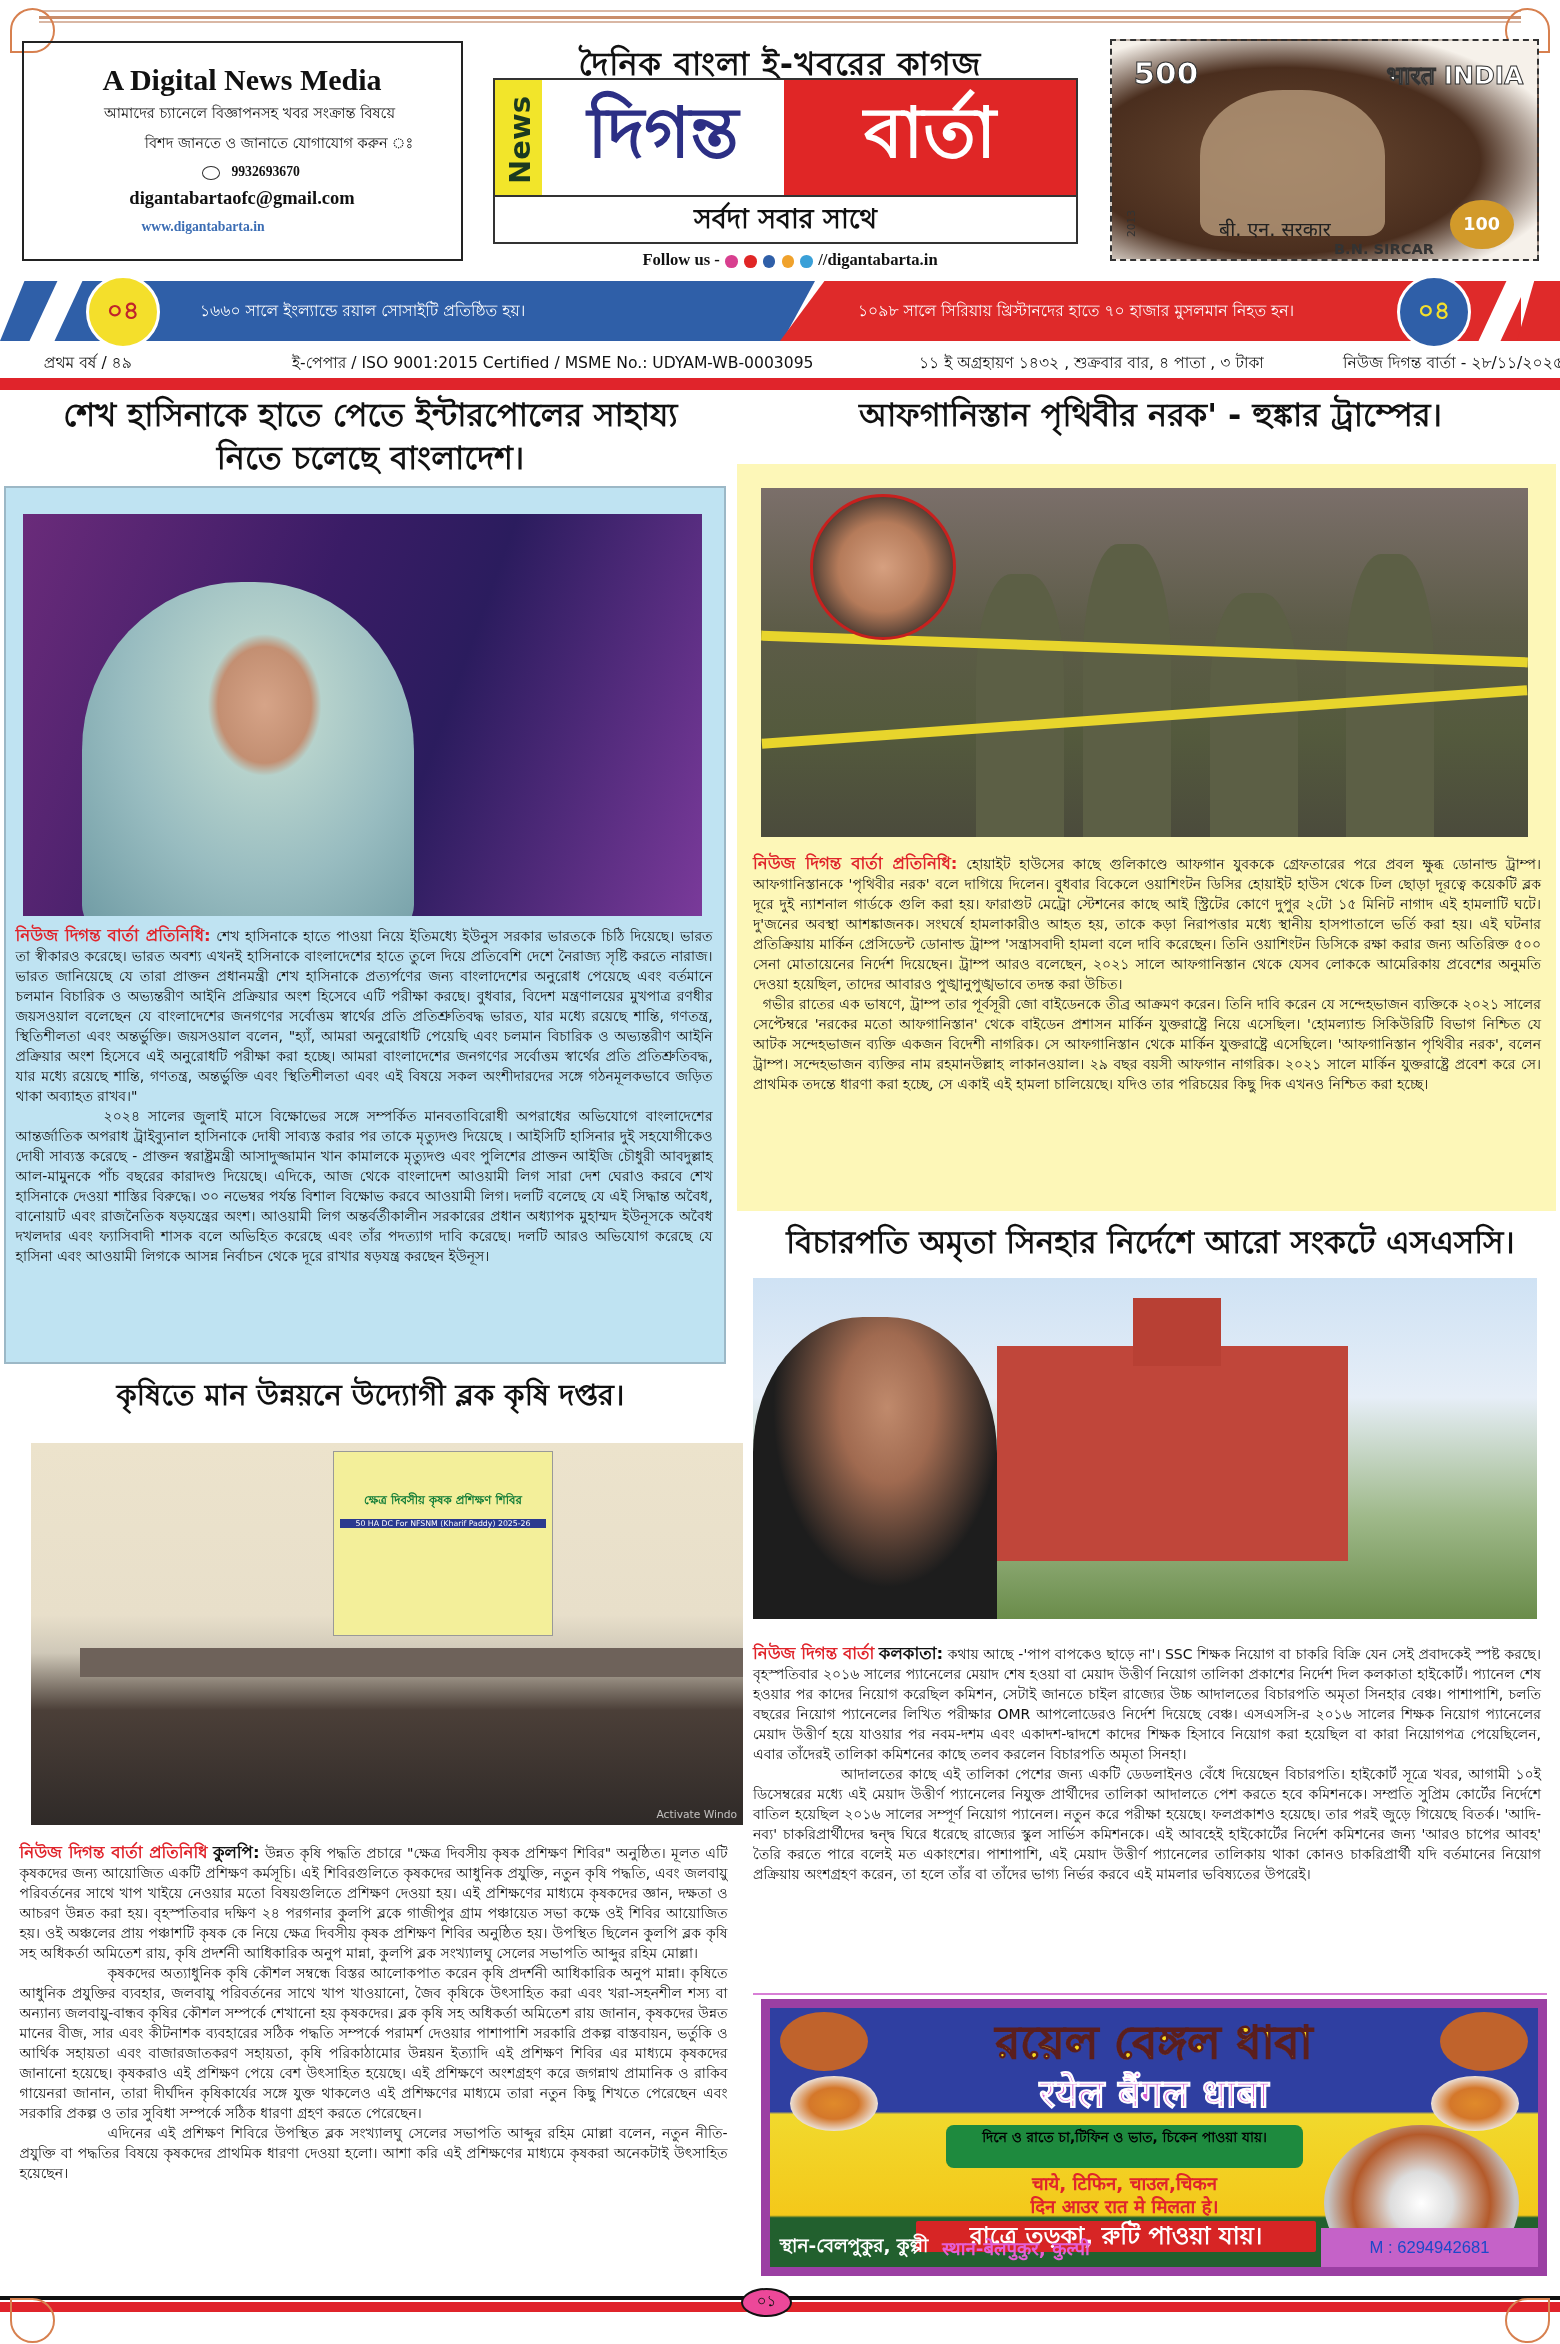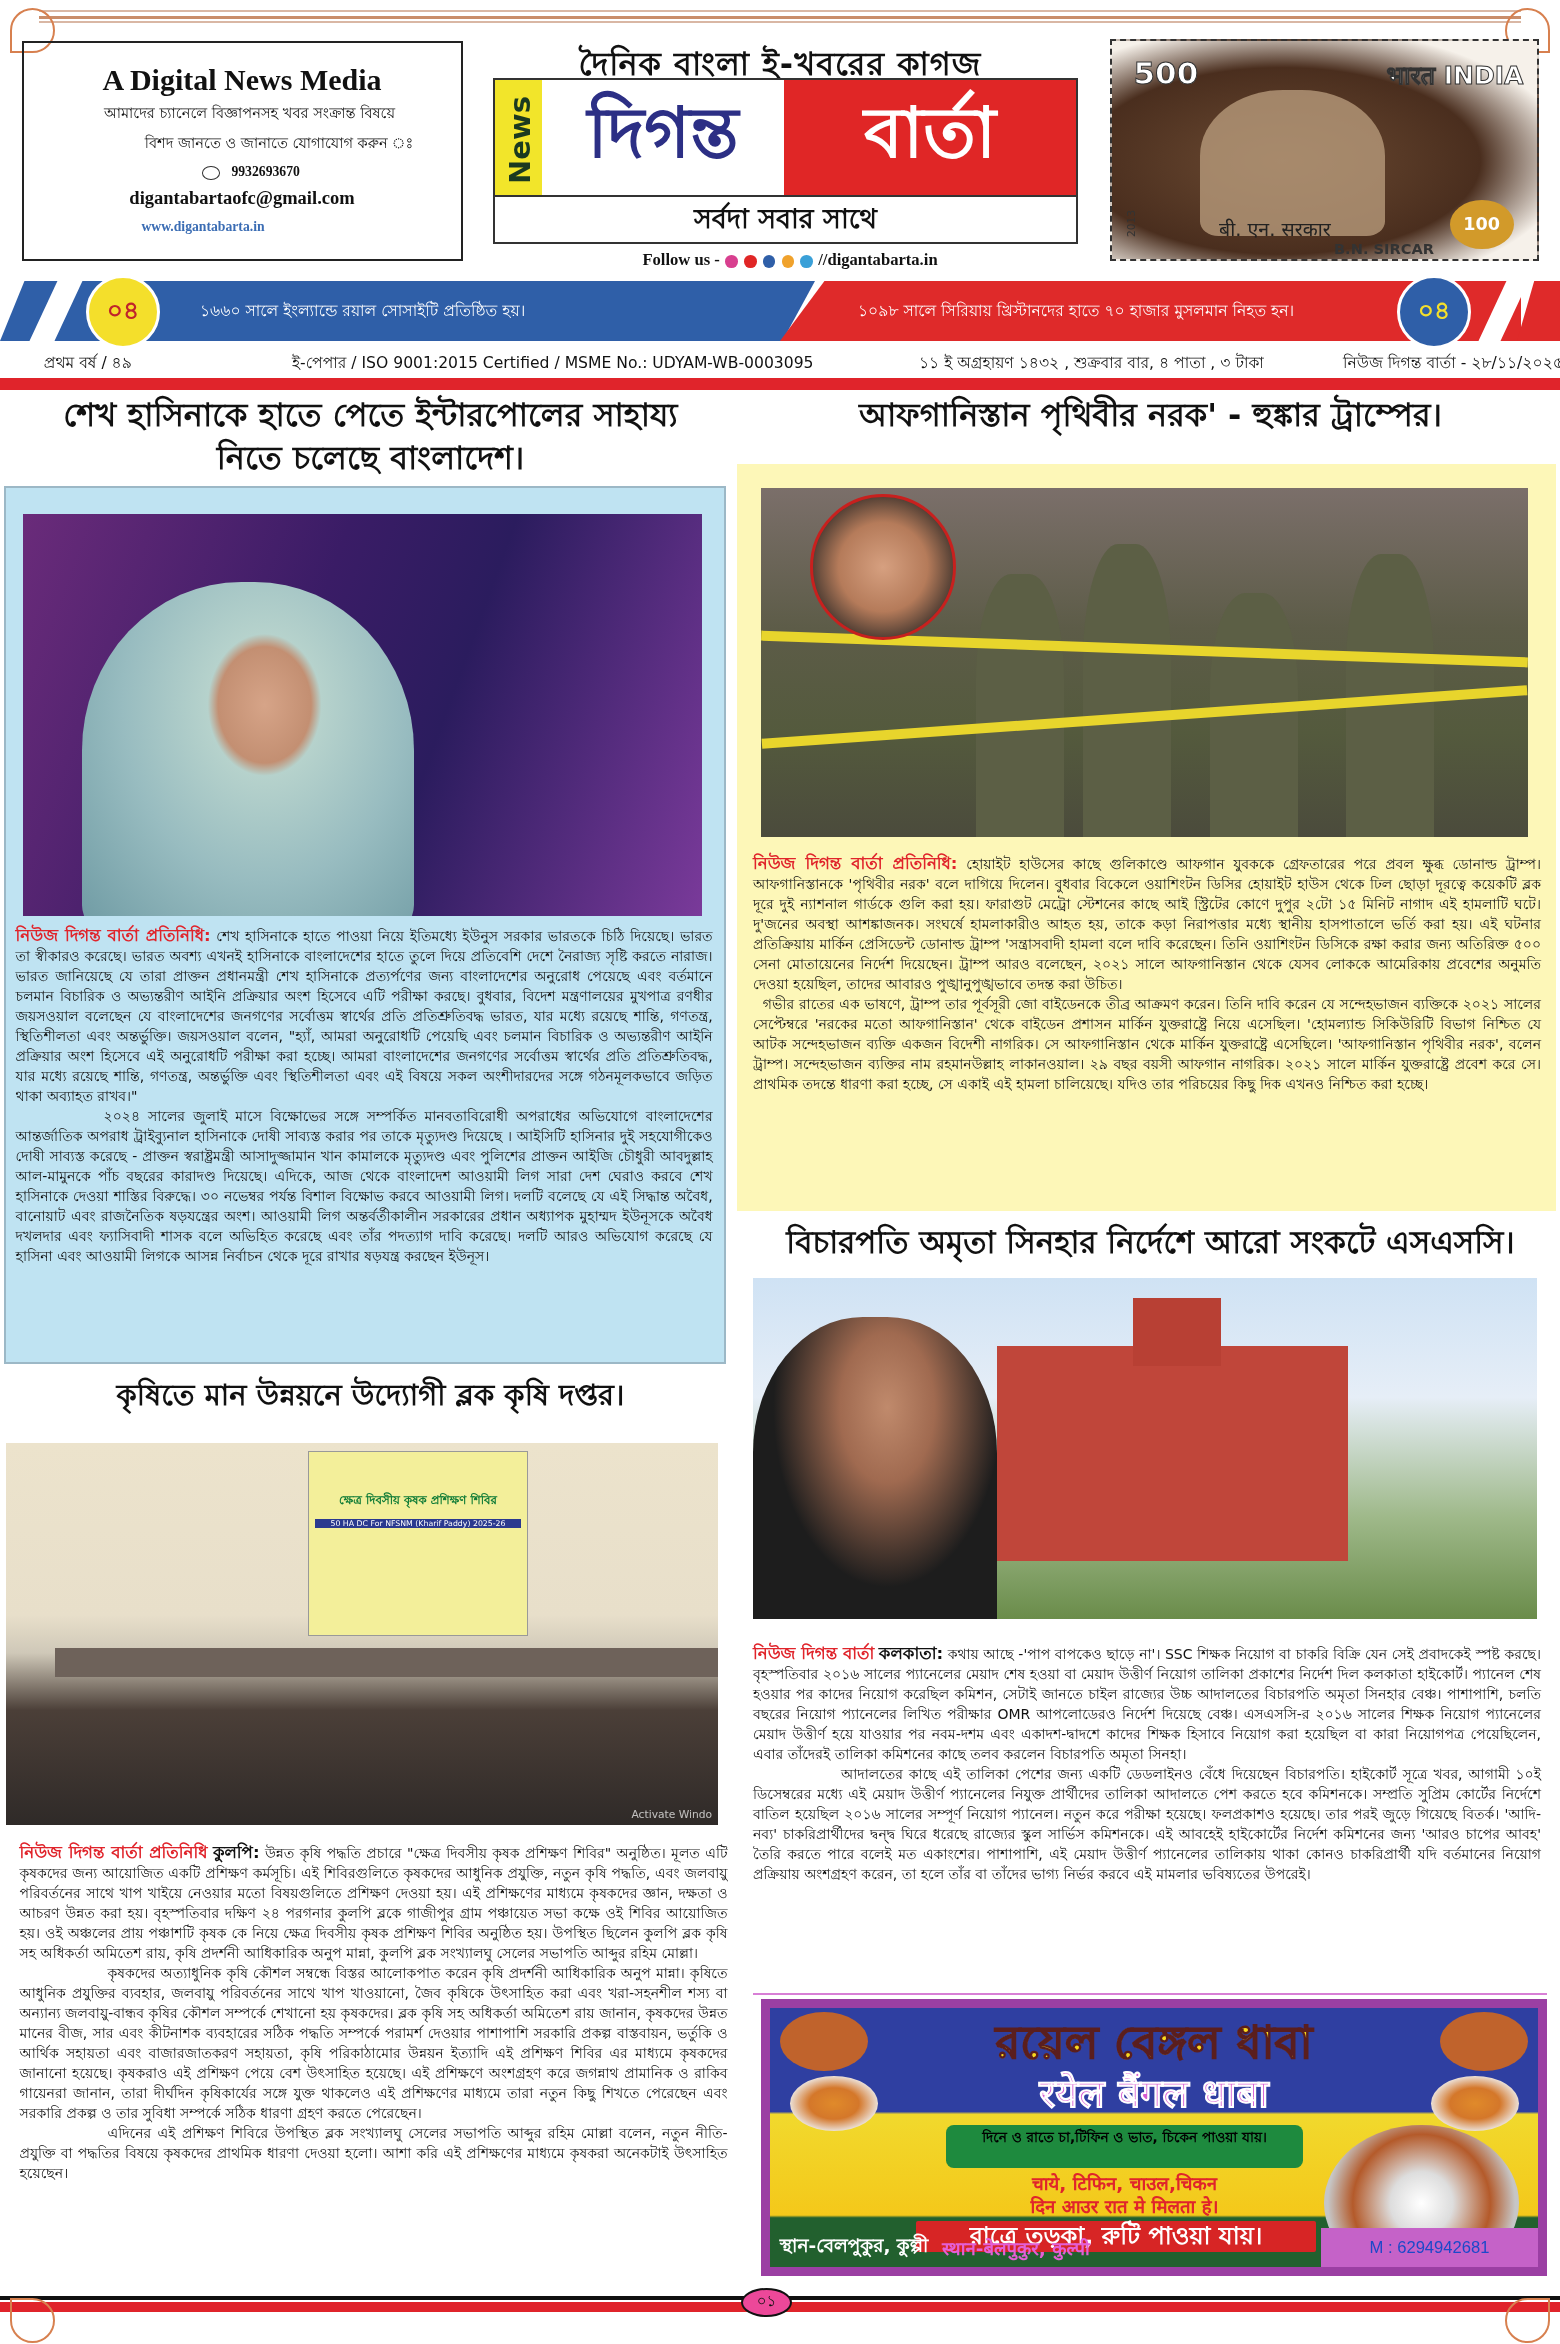--- a/index.html
+++ b/index.html
@@ -78,21 +78,21 @@
   .p-afghan .inset { position: absolute; left: 49px; top: 5.9px; width: 146px; height: 146px; border-radius: 50%; border: 3.9px solid #c8201e; background: radial-gradient(circle at 50% 50%, #d6a080 0%, #b57b5a 45%, #222 85%); }
   .p-afghan .soldier { position: absolute; width: 88px; bottom: 0; height: 263px; background: #5c5f45; border-radius: 40% 40% 0 0; }
 
   
   .p-ssc { left: 753px; top: 1278px; width: 784px; height: 341px; background: linear-gradient(180deg, #cfe2f4 0%, #e6eef7 35%, #9fb98a 70%, #6a8c4a 100%); }
   .p-ssc .building { position: absolute; left: 244px; top: 68px; width: 351px; height: 215px; background: #c0463a; }
   .p-ssc .tower { position: absolute; left: 380px; top: 19.5px; width: 88px; height: 68px; background: #b84034; }
   .p-ssc .lady { position: absolute; left: 0; top: 39px; width: 244px; height: 302px; background: radial-gradient(ellipse at 55% 30%, #c08a6c 0%, #a06a50 25%, #1d1d1d 60%); border-radius: 45% 45% 0 0; }
 
   
-  .p-krishi { left: 6px; top: 1443px; width: 712px; height: 382px; background: linear-gradient(180deg, #ece3cc 0%, #e8dfca 45%, #cfc8b8 55%, #4b3f38 70%, #2f2a28 100%); }
+  .p-krishi { left: 31px; top: 1443px; width: 712px; height: 382px; background: linear-gradient(180deg, #ece3cc 0%, #e8dfca 45%, #cfc8b8 55%, #4b3f38 70%, #2f2a28 100%); }
   .p-krishi .banner { position: absolute; left: 302px; top: 7.8px; width: 220px; height: 185px; background: #f3ef9a; border: 1px solid #999; }
   .p-krishi .banner .bt { font-size: 11.7px; color: #0f7b36; font-weight: bold; text-align: center; margin-top: 39px; }
   .p-krishi .banner .bs { font-size: 7.8px; background: #2b3a8f; color: #fff; margin: 7.8px 5.9px; text-align: center; }
   .p-krishi .table { position: absolute; left: 49px; top: 205px; width: 663px; height: 29px; background: #6e625a; }
   .p-krishi .watermark { position: absolute; right: 5.9px; bottom: 3.9px; font-size: 10.7px; color: rgba(255,255,255,.7); }
 
   
   .ad-rest { position: absolute; left: 761px; top: 1999px; width: 786px; height: 277px; border: 9.8px solid #9b3fa3; background: linear-gradient(180deg, #2f3fa1 0%, #2f3fa1 40%, #f1d92d 41%, #f4c81a 80%, #22602e 81%, #22602e 100%); overflow: hidden; }
   .ad-rest .t1 { position: absolute; left: 0; right: 0; top: 0; text-align: center; font-size: 45px; font-weight: bold; color: #f8d81e; -webkit-text-stroke: 1px #5a1e1e; }
   .ad-rest .t2 { position: absolute; left: 0; right: 0; top: 57px; text-align: center; font-size: 39px; font-weight: bold; color: #d65ad0; -webkit-text-stroke: 1px #fff; }

